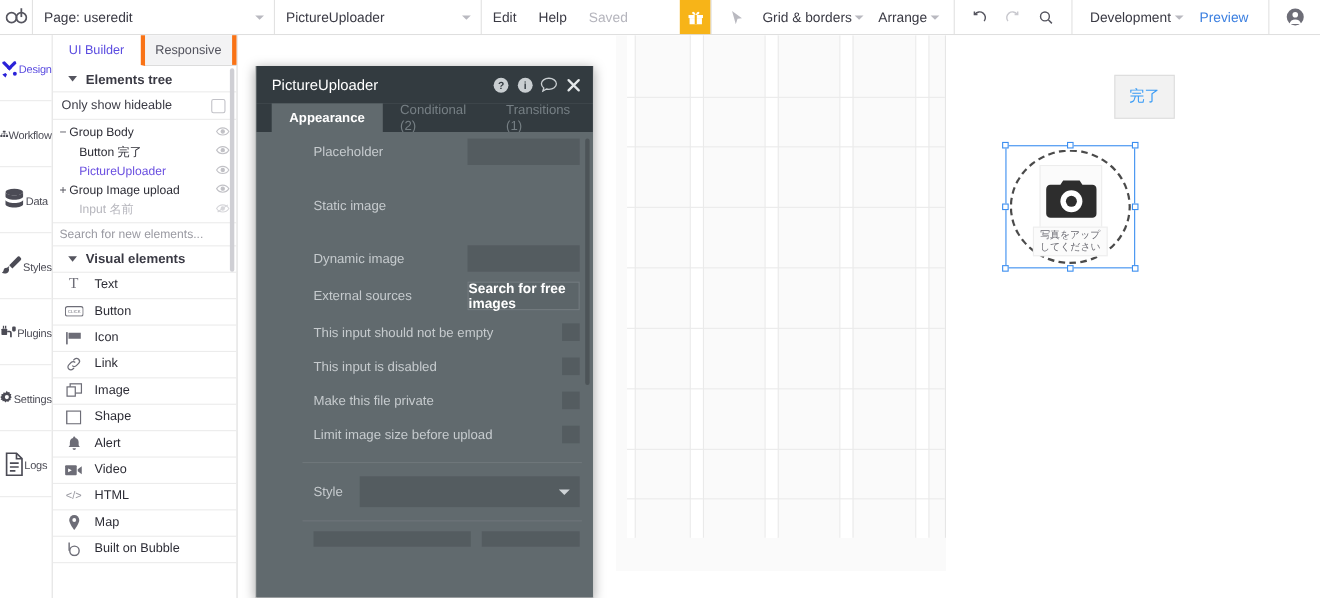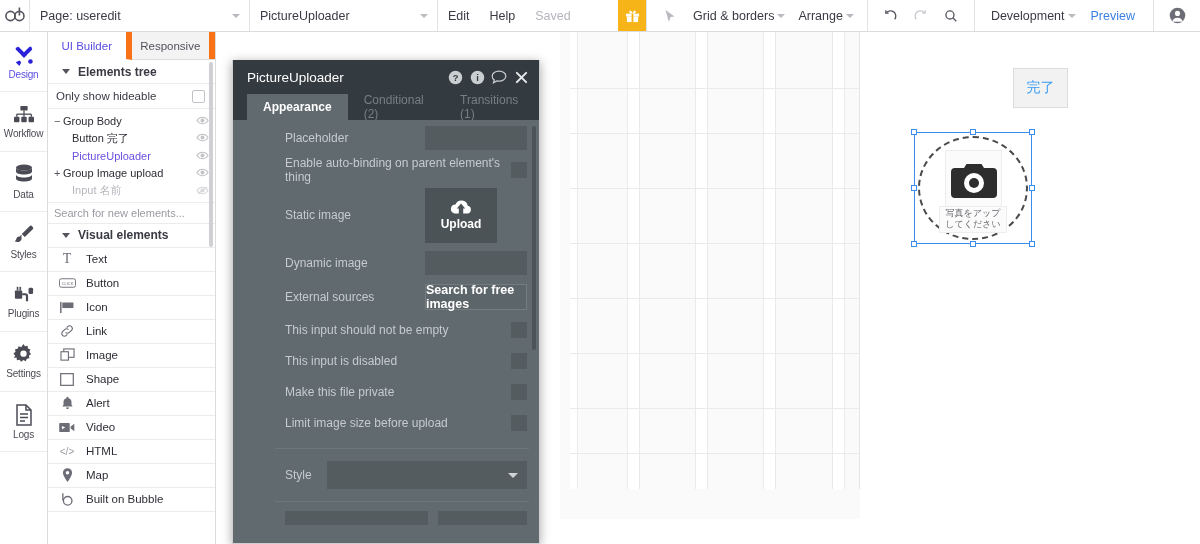--- a/index.html
+++ b/index.html
@@ -62,40 +62,40 @@
     border-top: 4px solid #b9b9c0;
   }
   .tb-preview { color: #3b7fe0; font-size: 12.5px; }
 
   
   #rail {
     position: absolute; left: 0; top: 32px; width: 48px; height: 512px;
     background: #fff; border-right: 1px solid #dcdcdc;
   }
   .rail-item {
-    height: 60px; display: flex; flex-direction: column;
+    height: 60px; display: flex; 
     align-items: center; justify-content: center;
     border-bottom: 1px solid #ececec; color: #4b4b55;
   }
   .rail-item .rl {
     font-size: 10px; margin-top: 3px; color: #4b4b55; letter-spacing: -0.2px;
   }
   .rail-item.active .rl { color: #5b4ce0; }
 
   
   #elpanel {
     position: absolute; left: 48px; top: 32px; width: 168px; height: 512px;
     background: #fff; border-right: 1px solid #dcdcdc;
     display: flex; flex-direction: column;
   }
   #eltabs { display: flex; height: 28px; border-bottom: 1px solid #dcdcdc; }
   .eltab {
     flex: 1; display: flex; align-items: center; justify-content: center;
     font-size: 11.5px; color: #52525c; background: #f3f3f4;
-    border-right: 6px solid #f97316;
+    border-right: 4px solid #f97316;
   }
   .eltab.active { background: #fff; color: #5b4ce0; border-bottom: 1px solid #fff;
     margin-bottom: -1px; }
   .el-section {
     height: 24px; display: flex; align-items: center; gap: 8px;
     padding-left: 14px; font-size: 12px; color: #3a3a44; font-weight: bold;
     border-bottom: 1px solid #ececec;
   }
   .tri {
     width: 0; height: 0; border-left: 4px solid transparent;
@@ -652,35 +652,23 @@
     <div class="dtab">Transitions (1)</div>
   </div>
 
   <div id="dlg-body">
 
     <div class="prow" style="height:36px">
       <span class="plabel" style="width:140px">Placeholder</span>
       <span class="pfield" style="flex:1"></span>
     </div>
 
-    <div class="prow" style="height:28px">
-      <span class="plabel" style="flex:1">Enable auto-binding on parent element's thing</span>
-      <span class="pcheck"></span>
-    </div>
 
     <div class="prow" style="height:62px">
       <span class="plabel" style="width:140px">Static image</span>
-      <span style="flex:1;display:flex;justify-content:flex-start">
-        <span style="width:72px;height:55px;background:#4c5357;display:flex;flex-direction:column;align-items:center;justify-content:center;gap:2px">
-          <svg width="22" height="16" viewBox="0 0 24 17" fill="#fff">
-            <path d="M19.3 7.1a7 7 0 0 0-13.3-1.4A5 5 0 0 0 5 15.6h4.6V10H7.4L12 4.6 16.6 10h-2.2v5.6h4.5a4.3 4.3 0 0 0 .4-8.5z"></path>
-            </svg>
-          <span style="color:#fff;font-size:12px;font-weight:bold">Upload</span>
-        </span>
-      </span>
     </div>
 
     <div class="prow" style="height:34px">
       <span class="plabel" style="width:140px">Dynamic image</span>
       <span class="pfield" style="flex:1"></span>
     </div>
 
     <div class="prow" style="height:34px">
       <span class="plabel" style="width:140px">External sources</span>
       <span style="flex:1;height:26px;background:#5c6569;border:1px solid #747c80;display:flex;align-items:center;justify-content:center;color:#fff;font-size:12.5px;font-weight:bold">Search for free images</span>

